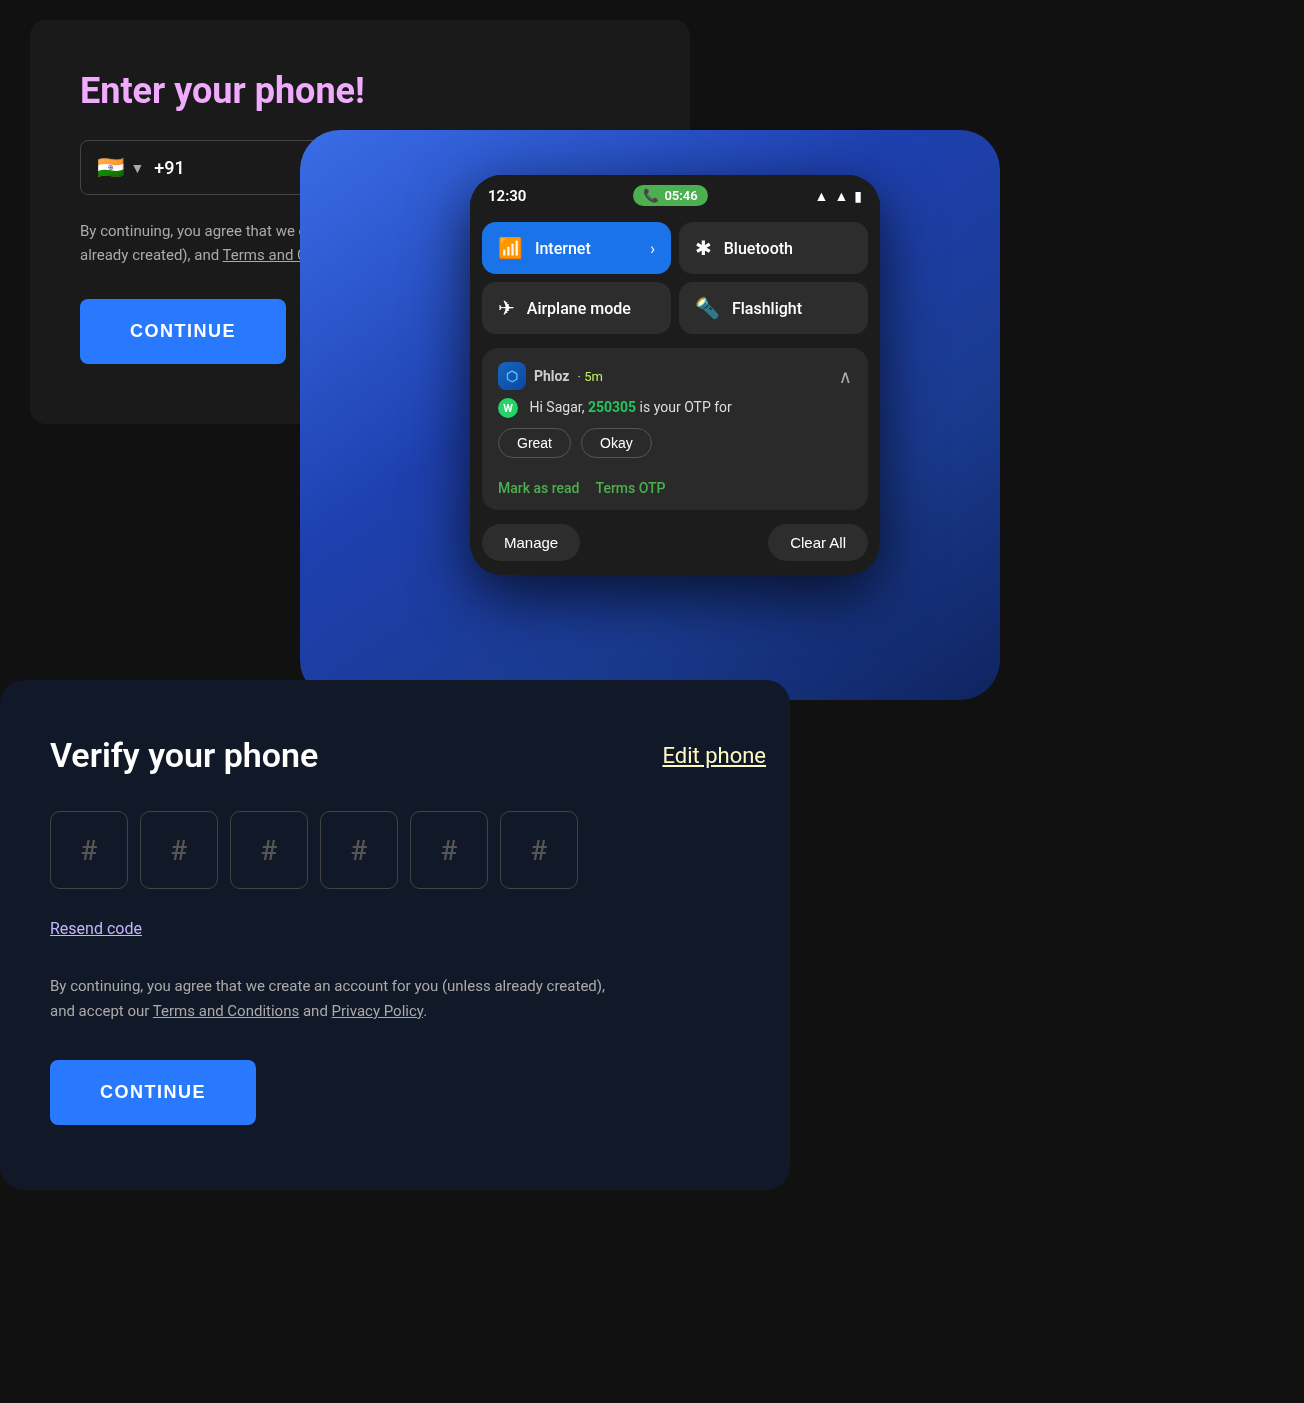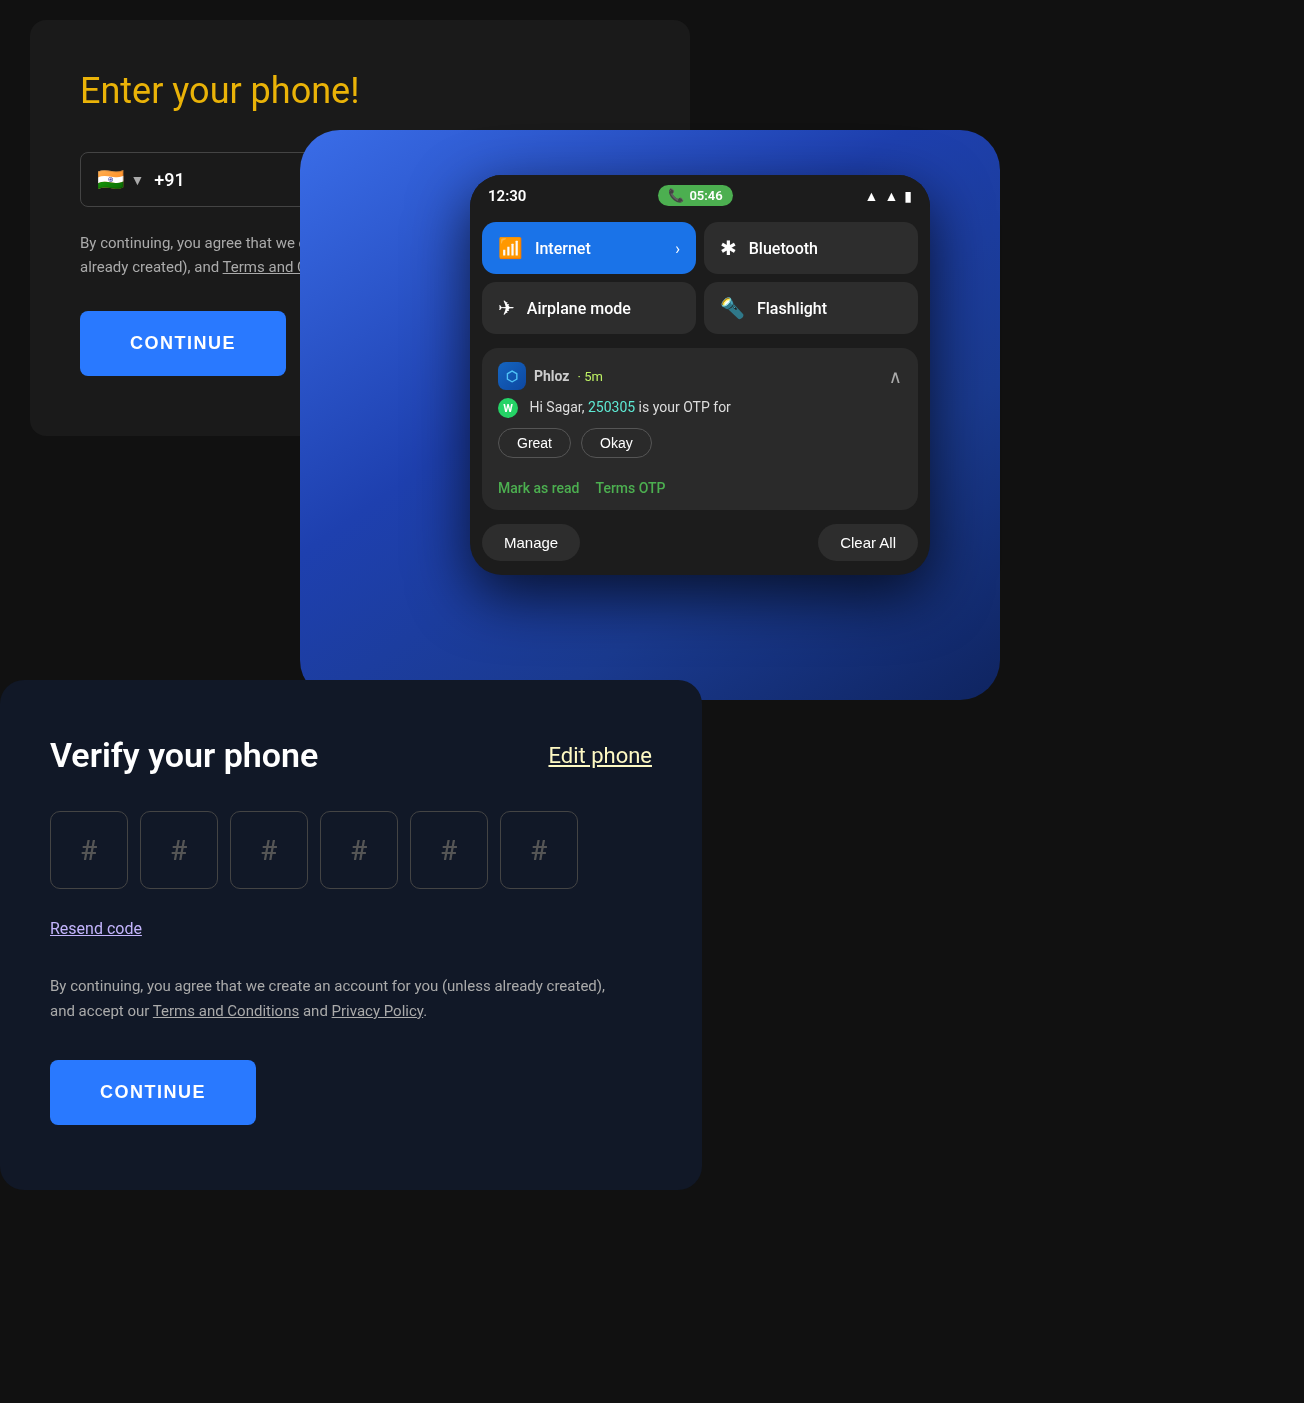--- a/index.html
+++ b/index.html
@@ -17,24 +17,24 @@
       position: absolute;
       top: 20px;
       left: 30px;
       width: 660px;
       background: #1a1a1a;
       border-radius: 16px;
       padding: 50px 50px 60px 50px;
       z-index: 1;
     }
     .card-enter-phone h1 {
-      color: #eab308;
+      color: #f0abfc;
       font-size: 36px;
-      font-weight: 400;
-      margin-bottom: 40px;
+      font-weight: 700;
+      margin-bottom: 28px;
     }
     .phone-input-row {
       display: flex;
       align-items: center;
       border: 1.5px solid #444;
       border-radius: 8px;
       padding: 14px 16px;
       background: transparent;
       margin-bottom: 24px;
       width: 480px;
@@ -85,21 +85,21 @@
       width: 700px;
       height: 570px;
       background: linear-gradient(145deg, #3a6de8 0%, #1e40af 40%, #1a3a8f 70%, #0f2460 100%);
       border-radius: 40px;
       z-index: 2;
     }
     .phone-mockup {
       position: absolute;
       top: 175px;
       left: 470px;
-      width: 460px;
+      width: 410px;
       background: #1c1c1c;
       border-radius: 32px;
       overflow: hidden;
       z-index: 3;
       box-shadow: 0 20px 60px rgba(0,0,0,0.7);
     }
     
     .status-bar {
       background: #1c1c1c;
       display: flex;
@@ -220,22 +220,22 @@
       font-weight: 700;
       margin-right: 8px;
       vertical-align: middle;
     }
     .notif-message {
       color: #dddddd;
       font-size: 14px;
       margin-bottom: 10px;
     }
     .notif-message strong {
-      color: #5eead4;
-      font-weight: 400;
+      color: #22c55e;
+      font-weight: 700;
     }
     .notif-actions {
       display: flex;
       gap: 10px;
       margin-bottom: 22px;
     }
     .notif-action-btn {
       border: 1.5px solid #555;
       background: transparent;
       color: #fff;
@@ -273,24 +273,24 @@
       font-size: 15px;
       cursor: pointer;
       text-align: right;
     }
 
     
     .card-verify-phone {
       position: absolute;
       top: 680px;
       left: 0;
-      width: 702px;
+      width: 790px;
       background: #111827;
       border-radius: 24px;
-      padding: 55px 50px 65px 50px;
+      padding: 55px 24px 65px 50px;
       z-index: 2;
     }
     .verify-header {
       display: flex;
       align-items: center;
       justify-content: space-between;
       margin-bottom: 36px;
     }
     .verify-header h2 {
       color: #ffffff;

